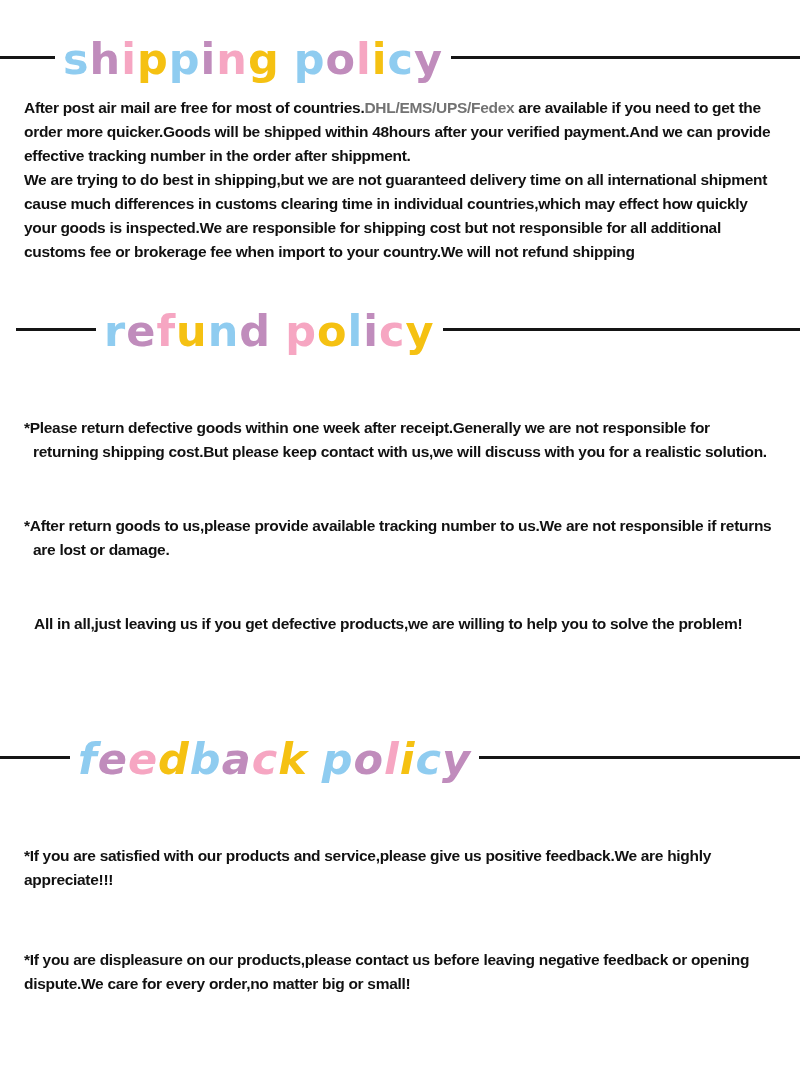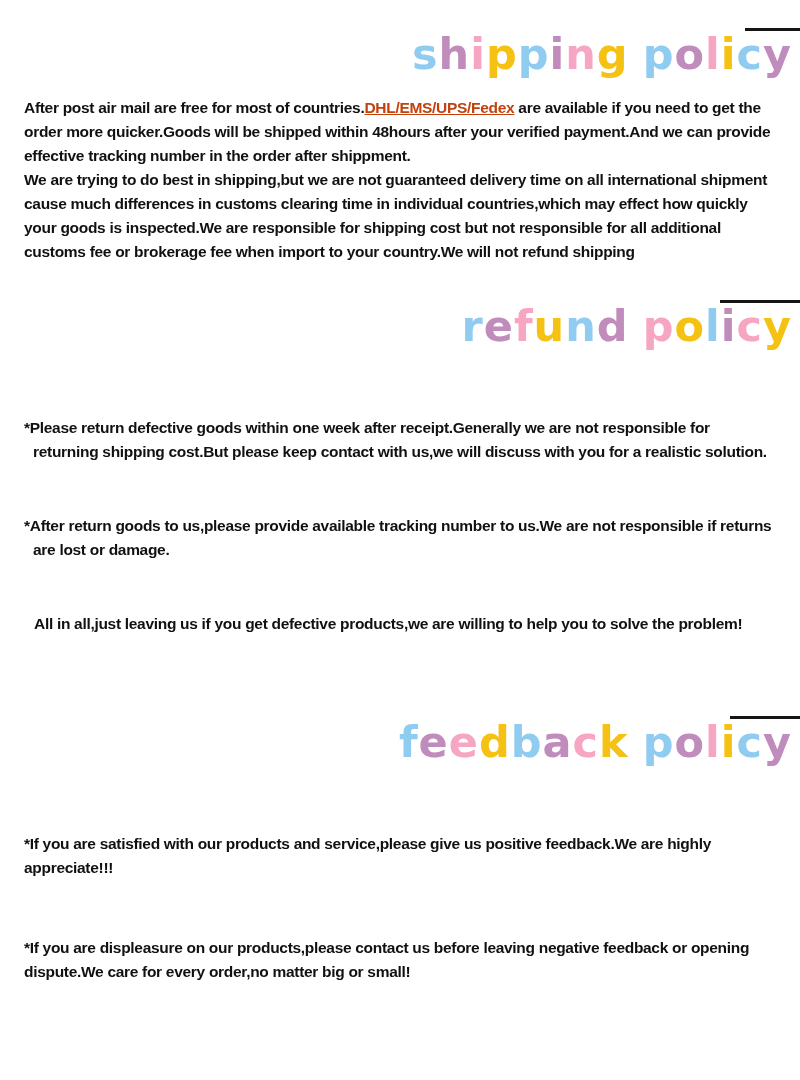--- a/index.html
+++ b/index.html
@@ -1,42 +1,42 @@
 <!DOCTYPE html>
 <html><head>
 <meta charset="utf-8">
 <style>
   html,body{margin:0;padding:0;}
   body{
     width:800px;height:1080px;overflow:hidden;background:#ffffff;
     font-family:"Liberation Sans",sans-serif;color:#111;
   }
   
-  .title-row{display:flex;align-items:flex-end;height:58px;flex-direction:column;}
+  .title-row{display:flex;align-items:center;height:58px;}
   .hline{height:3px;background:#151515;flex:0 0 auto;}
   .hline.grow{flex:1 1 auto;}
   .bubble{
     font-family:"DejaVu Sans",sans-serif;font-weight:bold;font-size:43px;
     letter-spacing:1px;margin:0 8px;white-space:nowrap;line-height:1;
     transform:translateY(2px);
   }
   .bubble .sp{display:inline-block;width:14px;}
   .row-1{margin-top:28px;}
   .row-1 .lead{width:55px;}
-  .row-2{margin-top:36px;}
+  .row-2{margin-top:36px;padding-left:16px;}
   .row-2 .lead{width:80px;}
-  .row-3{margin-top:32px;}
+  .row-3{margin-top:44px;font-style:italic;}
   .row-3 .lead{width:70px;}
   
   .body-text{
     margin:0 24px;font-size:15.5px;line-height:24px;font-weight:bold;
     letter-spacing:-0.3px;white-space:pre-wrap;
   }
   .mt10{margin-top:10px;}
-  .red{color:#c2410c;text-decoration:underline;}
+  .red{color:#737373;}
   .hang{padding-left:9px;text-indent:-9px;margin-bottom:2px;}
   .hang.gap{}
   .plain-indent{padding-left:10px;}
   .fb-para{margin-bottom:8px;}
 </style>
 </head>
 <body>
 
 <section>
   <div class="title-row row-1">

